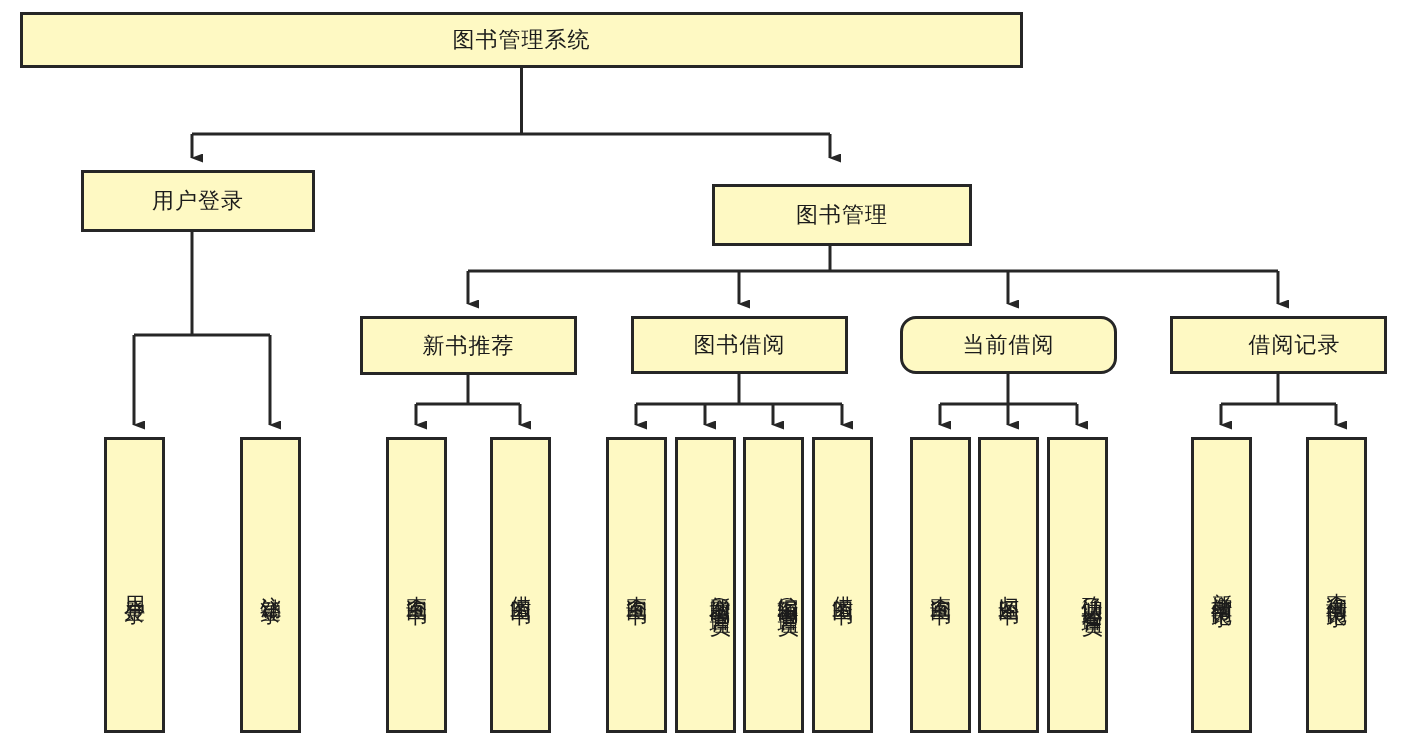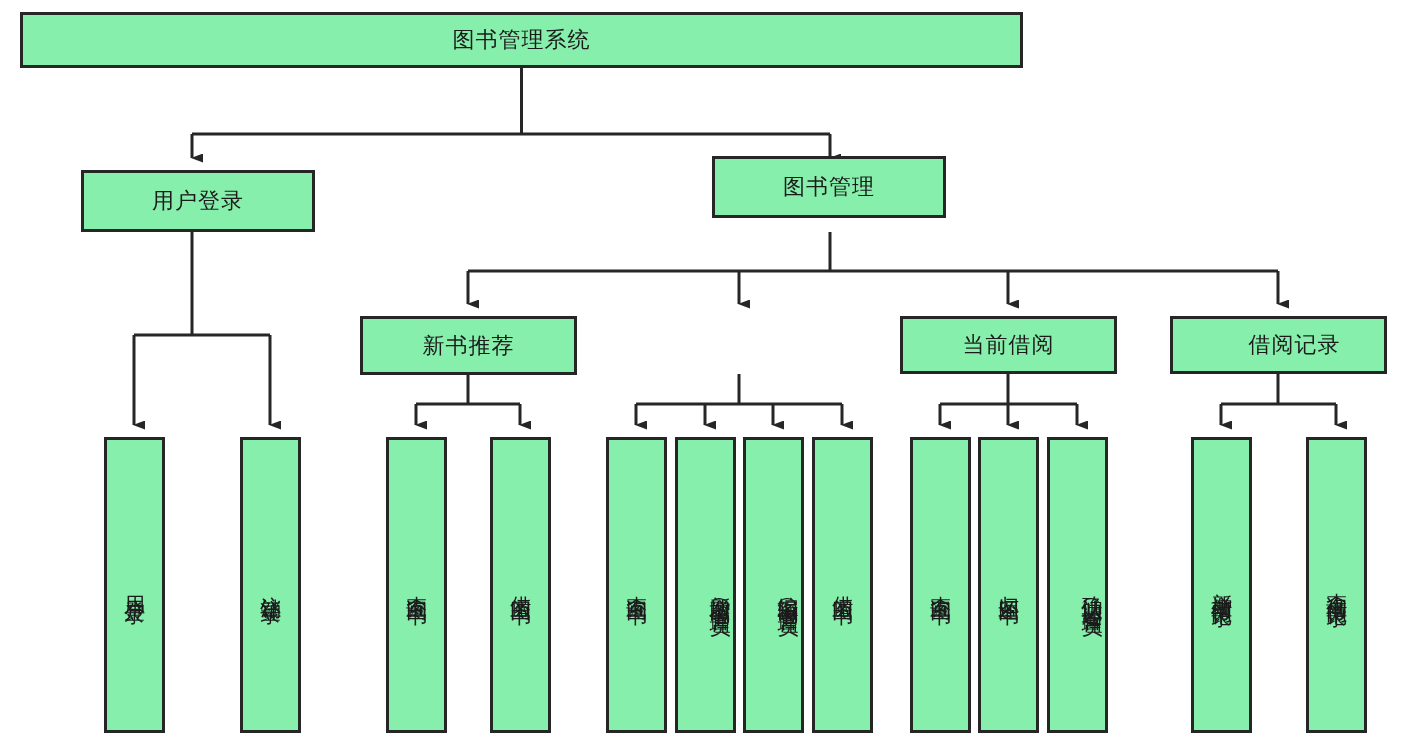--- a/index.html
+++ b/index.html
@@ -22,21 +22,21 @@
     left: 0;
     top: 0;
     width: 1405px;
     height: 747px;
     pointer-events: none;
   }
   .node {
     position: absolute;
     box-sizing: border-box;
     border: 3px solid #262626;
-    background: #86efac;
+    background: #fef9c3;
     display: flex;
     align-items: center;
     justify-content: center;
     color: #1b1b1b;
     font-size: 22px;
     line-height: 1.25;
     letter-spacing: 1px;
   }
   .node.horiz {
     font-size: 22px;
@@ -127,30 +127,33 @@
   </svg>
 
   <div class="node horiz" style="left:20px; top:12px; width:1003px; height:56px;">
     <span class="node-label">图书管理系统</span>
   </div>
 
   <div class="node horiz" style="left:81px; top:170px; width:234px; height:62px;">
     <span class="node-label">用户登录</span>
   </div>
 
-  <div class="node horiz" style="left:712px; top:156px; width:234px; height:62px;">
+  <div class="node horiz" style="left:712px; top:184px; width:260px; height:62px;">
     <span class="node-label">图书管理</span>
   </div>
 
   <div class="node horiz" style="left:360px; top:316px; width:217px; height:59px;">
     <span class="node-label">新书推荐</span>
   </div>
 
-
-  <div class="node horiz" style="left:900px; top:316px; width:217px; height:58px;">
+  <div class="node horiz" style="left:631px; top:316px; width:217px; height:58px;">
+    <span class="node-label">图书借阅</span>
+  </div>
+
+  <div class="node horiz" style="left:900px; top:316px; width:217px; height:58px;border-radius:16px;">
     <span class="node-label">当前借阅</span>
   </div>
 
   <div class="node horiz" style="left:1170px; top:316px; width:217px; height:58px;padding-left:32px;">
     <span class="node-label">借阅记录</span>
   </div>
 
   <div class="node vert centered" style="left:104px; top:437px; width:61px; height:296px;">
     <span class="node-label">用户登录</span>
   </div>

